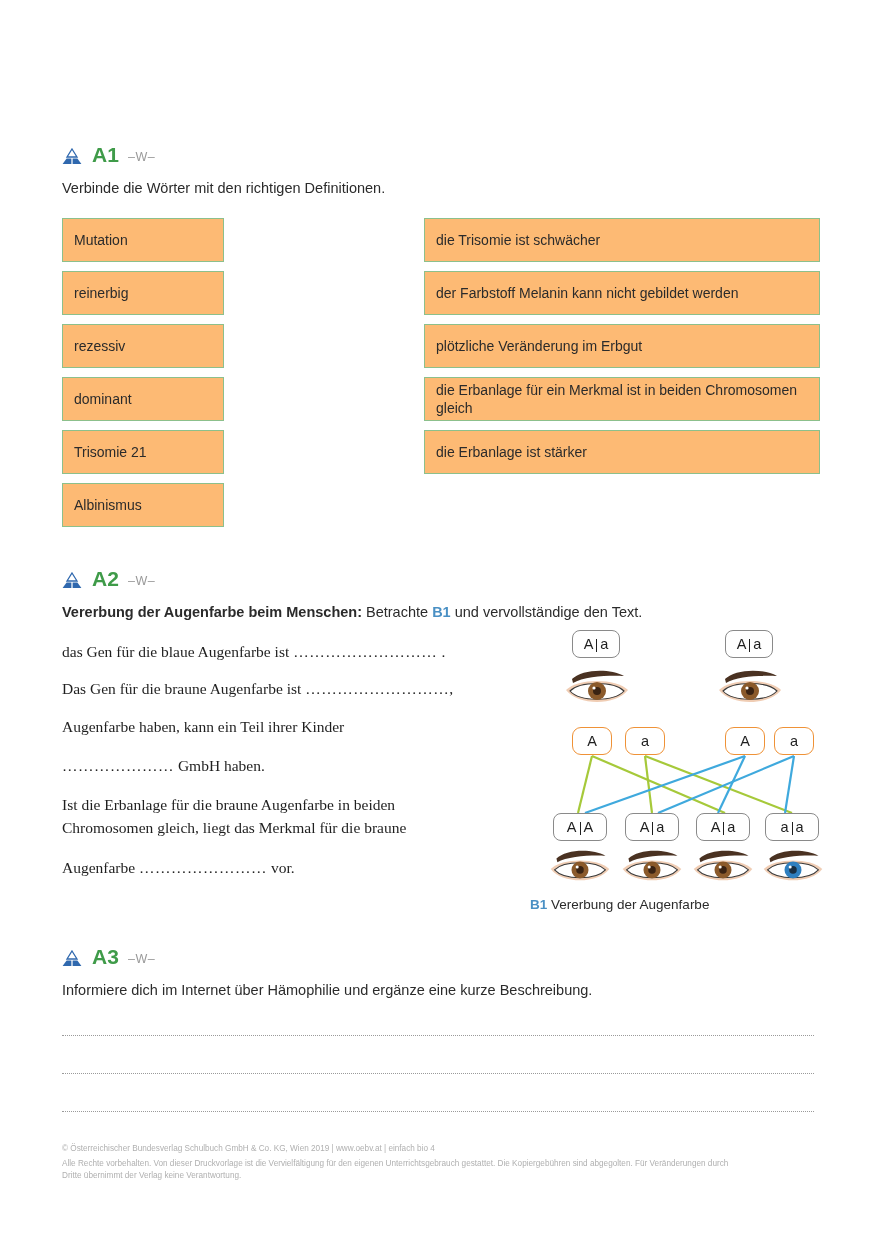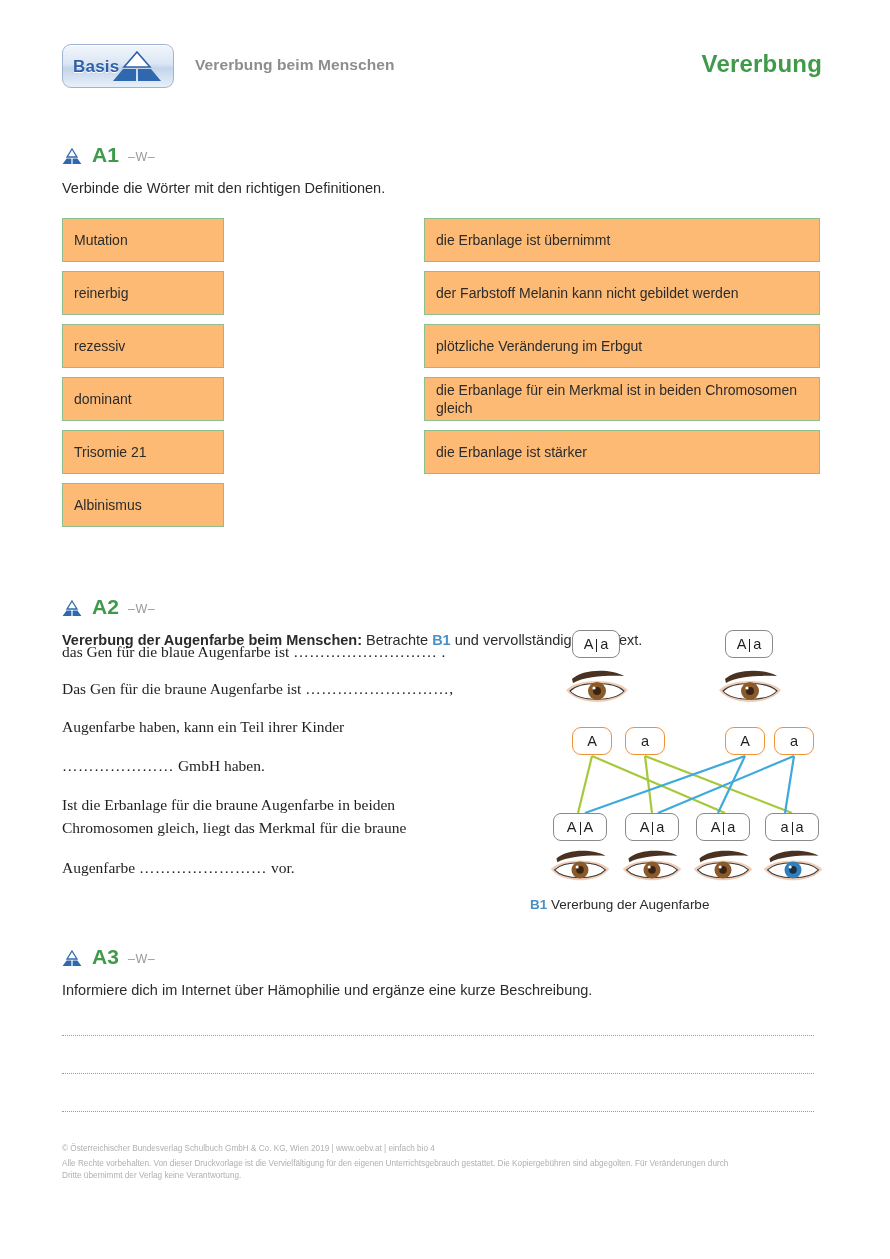--- a/index.html
+++ b/index.html
@@ -99,32 +99,20 @@
     font-size:8.2px;color:#b0b0b0;line-height:1.55;
   }
   .footer .l1{margin-bottom:2px;}
   .bold{font-weight:bold;}
 </style>
 </head>
 <body>
 
 <div class="page">
 
-  <div class="header">
-    <div class="logo">
-      <span class="logo-text">Basis</span>
-      <svg class="logo-pyr" viewBox="0 0 56 31">
-        <polygon points="28,1 41,16 15,16" fill="#ffffff" stroke="#2f5fa6" stroke-width="1.6"></polygon>
-        <polygon points="14,18 27,18 27,30 4,30" fill="#2f68ae"></polygon>
-        <polygon points="29,18 42,18 52,30 29,30" fill="#2f68ae"></polygon>
-      </svg>
-    </div>
-    <div class="header-sub">Vererbung beim Menschen</div>
-    <div class="header-title">Vererbung</div>
-  </div>
 
   <div class="task" style="top:146px;width:760px;">
     <div class="task-head">
       <svg class="task-icon" viewBox="0 0 20 17">
         <polygon points="10,1 15,9 5,9" fill="#ffffff" stroke="#2f68ae" stroke-width="1.3"></polygon>
         <polygon points="4.6,10.4 9.4,10.4 9.4,16 0.6,16" fill="#2f68ae"></polygon>
         <polygon points="10.6,10.4 15.4,10.4 19.4,16 10.6,16" fill="#2f68ae"></polygon>
       </svg>
       <span class="task-num">A1</span>
       <span class="task-w">–W–</span>
@@ -135,29 +123,29 @@
   <div class="match">
     <div class="m-col m-left">
       <div class="m-box m-h1">Mutation</div>
       <div class="m-box m-h1">reinerbig</div>
       <div class="m-box m-h1">rezessiv</div>
       <div class="m-box m-h1">dominant</div>
       <div class="m-box m-h1">Trisomie 21</div>
       <div class="m-box m-h1">Albinismus</div>
     </div>
     <div class="m-col m-right">
-      <div class="m-box m-h1">die Erbanlage ist übernimmt</div>
+      <div class="m-box m-h1">die Trisomie ist schwächer</div>
       <div class="m-box m-h1">der Farbstoff Melanin kann nicht gebildet werden</div>
       <div class="m-box m-h1">plötzliche Veränderung im Erbgut</div>
       <div class="m-box m-h1">die Erbanlage für ein Merkmal ist in beiden Chromosomen gleich</div>
       <div class="m-box m-h1">die Erbanlage ist stärker</div>
     </div>
   </div>
 
-  <div class="task" style="top:570px;width:760px;margin-top:28px;">
+  <div class="task" style="top:570px;width:760px;">
     <div class="task-head">
       <svg class="task-icon" viewBox="0 0 20 17">
         <polygon points="10,1 15,9 5,9" fill="#ffffff" stroke="#2f68ae" stroke-width="1.3"></polygon>
         <polygon points="4.6,10.4 9.4,10.4 9.4,16 0.6,16" fill="#2f68ae"></polygon>
         <polygon points="10.6,10.4 15.4,10.4 19.4,16 10.6,16" fill="#2f68ae"></polygon>
       </svg>
       <span class="task-num">A2</span>
       <span class="task-w">–W–</span>
     </div>
     <div class="task-instr" style="top:34px;">

